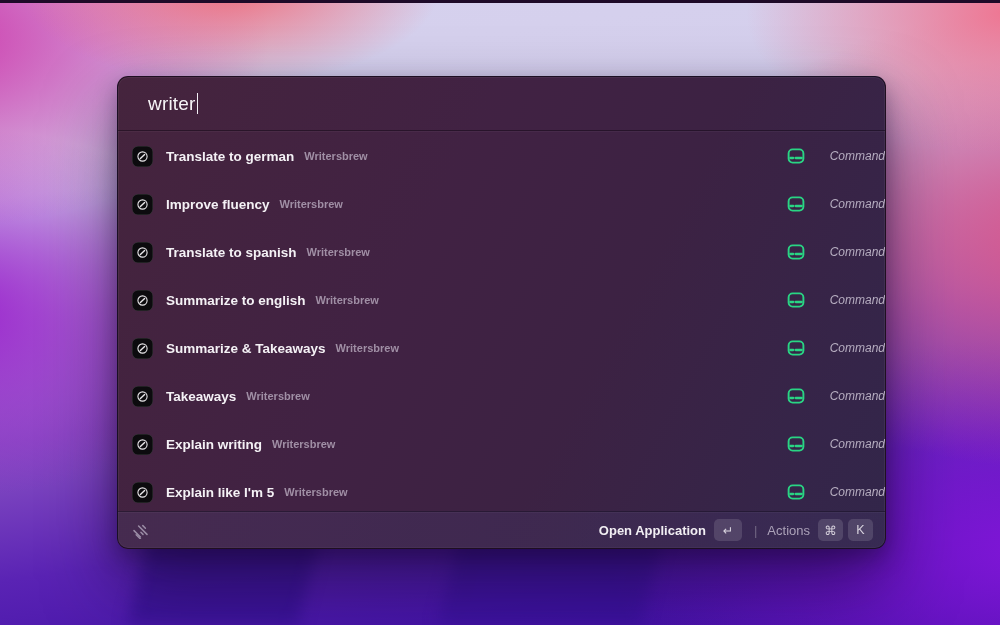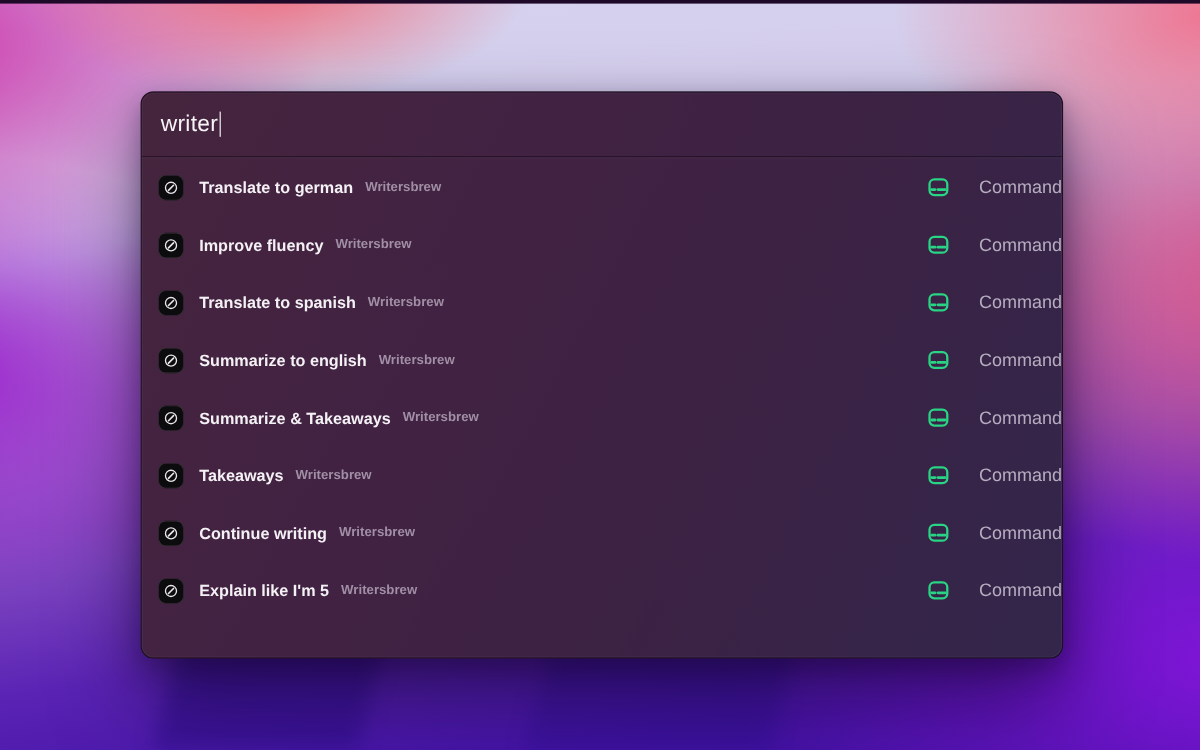--- a/index.html
+++ b/index.html
@@ -29,40 +29,40 @@
   .window {
     position:absolute; left:117px; top:76px; width:769px; height:473px;
     border-radius:11px;
     background: linear-gradient(118deg, #45243d 0%, #412243 38%, #3c2243 62%, #352549 88%, #32264a 100%);
     border:1px solid rgba(8,2,14,.6);
     box-shadow: 0 34px 70px rgba(18,4,40,.55), 0 8px 22px rgba(18,4,40,.35), inset 0 0 0 1px rgba(255,255,255,.05);
     display:flex; flex-direction:column; overflow:hidden;
   }
 
   .searchbar {
-    height:54px; flex:0 0 54px; display:flex; align-items:center; padding:0 16px;
+    height:54px; flex:0 0 54px; display:flex; align-items:center; padding:0 30px;
     border-bottom:1px solid rgba(10,4,16,.45);
     box-shadow: 0 1px 0 rgba(255,255,255,.04);
   }
   .search-text { color:#f6f4f7; font-size:19px; letter-spacing:.2px; }
   .caret { display:inline-block; width:1.5px; height:21px; background:#f2eef4; margin-left:1px; vertical-align:-4px; animation:blink 1.1s steps(1) infinite; }
   @keyframes blink { 50% { opacity:0; } }
 
   .list { flex:1 1 auto; overflow:hidden; padding-top:1px; }
   .row { height:48px; display:flex; align-items:center; padding:0 0 0 14px; cursor:default; }
   .appicon {
     width:21px; height:21px; flex:0 0 21px; border-radius:6px; background:#0c0b0e;
     display:flex; align-items:center; justify-content:center;
     box-shadow: inset 0 0 0 .5px rgba(255,255,255,.18);
   }
   .title { color:#f4f1f5; font-size:13.5px; font-weight:700; margin-left:13px; white-space:nowrap; }
   .sub   { color:#a08fa5; font-size:11px; font-weight:700; margin-left:10px; white-space:nowrap; }
   .spacer { flex:1 1 auto; }
   .cicon { width:18px; height:18px; display:flex; align-items:center; justify-content:center; }
-  .ctype { color:#b6adc0; font-size:15px; margin-left:25px; }
+  .ctype { color:#b6adc0; font-size:12px; margin-left:25px;font-style:italic; }
 
   .footer {
     flex:0 0 37px; display:flex; align-items:center; padding:0 12px;
     background: linear-gradient(90deg, rgba(74,56,104,.38), rgba(62,48,96,.38));
     border-top:1px solid rgba(10,4,16,.42);
     box-shadow: inset 0 1px 0 rgba(255,255,255,.04);
   }
   .logo { width:21px; height:21px; opacity:.62; display:flex; align-items:center; justify-content:center; }
   .fright { margin-left:auto; display:flex; align-items:center; }
   .open-label { color:#f1eef3; font-size:13px; font-weight:700; }
@@ -213,21 +213,21 @@
       <span class="ctype">Command</span>
     </div>
 
     <div class="row">
       <span class="appicon">
         <svg width="15" height="15" viewBox="0 0 15 15">
             <circle cx="7.5" cy="7.5" r="4.6" fill="none" stroke="#e9e7ea" stroke-width="1.1"></circle>
             <line x1="5.4" y1="9.6" x2="9.6" y2="5.4" stroke="#e9e7ea" stroke-width="1.4" stroke-linecap="round"></line>
           </svg>
       </span>
-      <span class="title">Continue writing</span>
+      <span class="title">Explain writing</span>
       <span class="sub">Writersbrew</span>
       <span class="spacer"></span>
       <span class="cicon">
         <svg width="18" height="18" viewBox="0 0 18 18">
             <rect x="1.6" y="2.4" width="14.8" height="13.2" rx="4" fill="none" stroke="#29d584" stroke-width="1.9"></rect>
             <line x1="3.4" y1="11" x2="6.2" y2="11" stroke="#29d584" stroke-width="2.3" stroke-linecap="round"></line>
             <line x1="8.6" y1="11" x2="14.6" y2="11" stroke="#29d584" stroke-width="2.3" stroke-linecap="round"></line>
           </svg>
       </span>
       <span class="ctype">Command</span>
@@ -248,14 +248,35 @@
             <rect x="1.6" y="2.4" width="14.8" height="13.2" rx="4" fill="none" stroke="#29d584" stroke-width="1.9"></rect>
             <line x1="3.4" y1="11" x2="6.2" y2="11" stroke="#29d584" stroke-width="2.3" stroke-linecap="round"></line>
             <line x1="8.6" y1="11" x2="14.6" y2="11" stroke="#29d584" stroke-width="2.3" stroke-linecap="round"></line>
           </svg>
       </span>
       <span class="ctype">Command</span>
     </div>
 
   </div>
 
+  <div class="footer">
+    <span class="logo">
+      <svg width="17" height="17" viewBox="0 0 17 17">
+          <g stroke="#cfc8da" stroke-width="1.5" stroke-linecap="round">
+            <path d="M4.2 12.8 L8.5 17"></path>
+            <path d="M2 8.6 L8.4 15"></path>
+            <path d="M6.6 4 L15 12.4"></path>
+            <path d="M10.8 3.6 L13.4 6.2"></path>
+            <path d="M8.9 10.3 L11 12.4"></path>
+          </g>
+        </svg>
+    </span>
+    <span class="fright">
+      <span class="open-label">Open Application</span>
+      <span class="key wide">↵</span>
+      <span class="vdiv">|</span>
+      <span class="actions-label">Actions</span>
+      <span class="key">⌘</span>
+      <span class="key">K</span>
+    </span>
+  </div>
 
 </div>
 
 </body></html>

